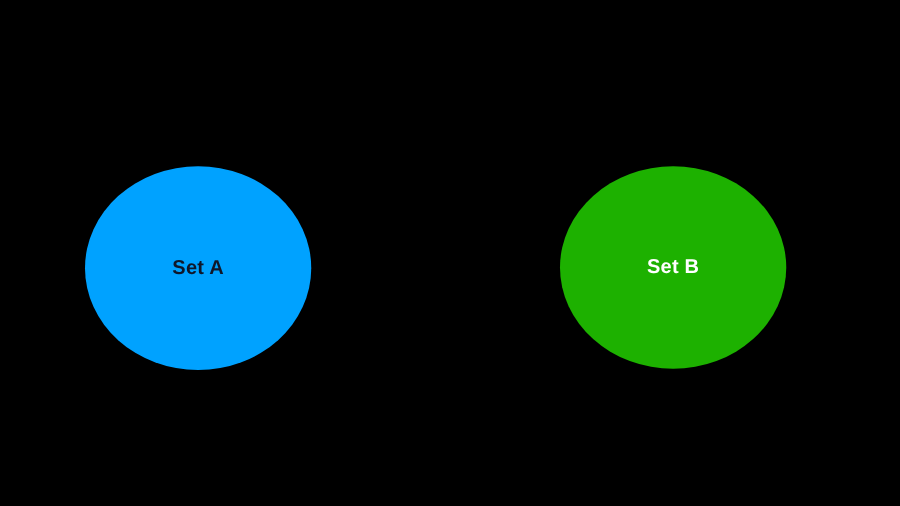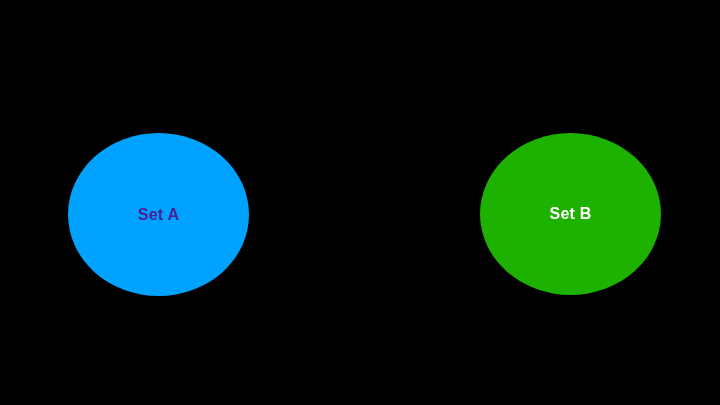--- a/index.html
+++ b/index.html
@@ -22,35 +22,35 @@
     align-items: center;
     justify-content: center;
   }
   .set-ellipse.set-a {
     left: 68px;
     top: 133px;
     width: 181px;
     height: 163px;
   }
   .set-ellipse.set-b {
-    left: 480px;
+    left: 448px;
     top: 133px;
     width: 181px;
     height: 162px;
   }
   .set-label {
     font-size: 16px;
     font-weight: bold;
     letter-spacing: 0.2px;
     user-select: none;
   }
 </style>
 </head>
 <body>
 
 <div class="slide">
   <div class="set-ellipse set-a" style="background-color: rgb(0, 162, 255);">
-    <span class="set-label" style="color: #4c1d95;">Set A</span>
+    <span class="set-label" style="color: #0f172a;">Set A</span>
   </div>
   <div class="set-ellipse set-b" style="background-color: rgb(29, 177, 0);">
     <span class="set-label" style="color: rgb(255, 255, 255);">Set B</span>
   </div>
 </div>
 
 </body></html>

